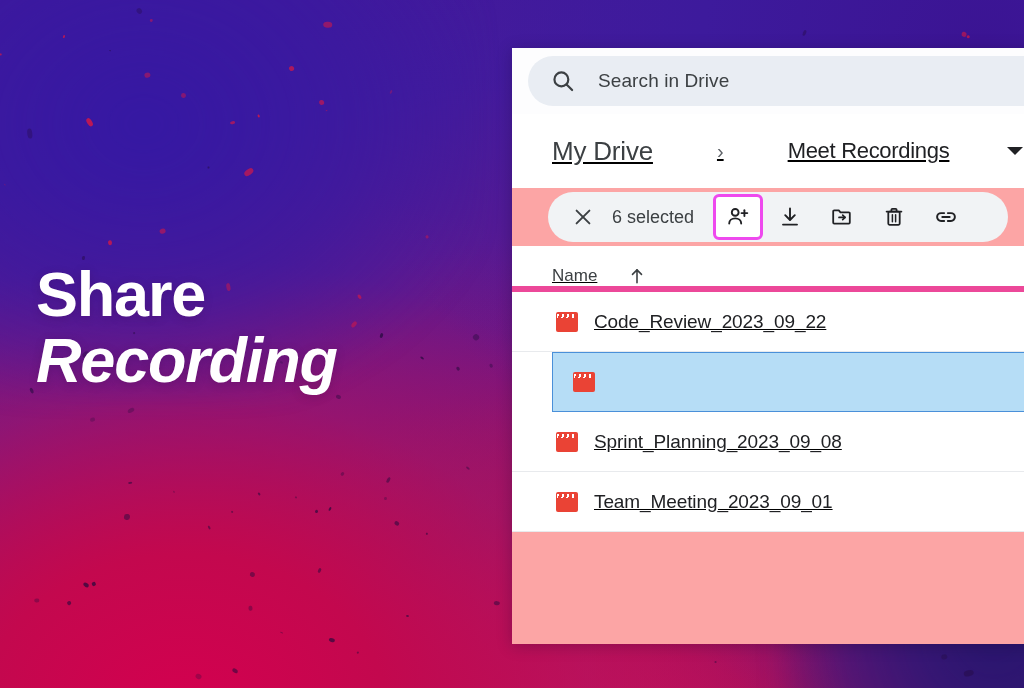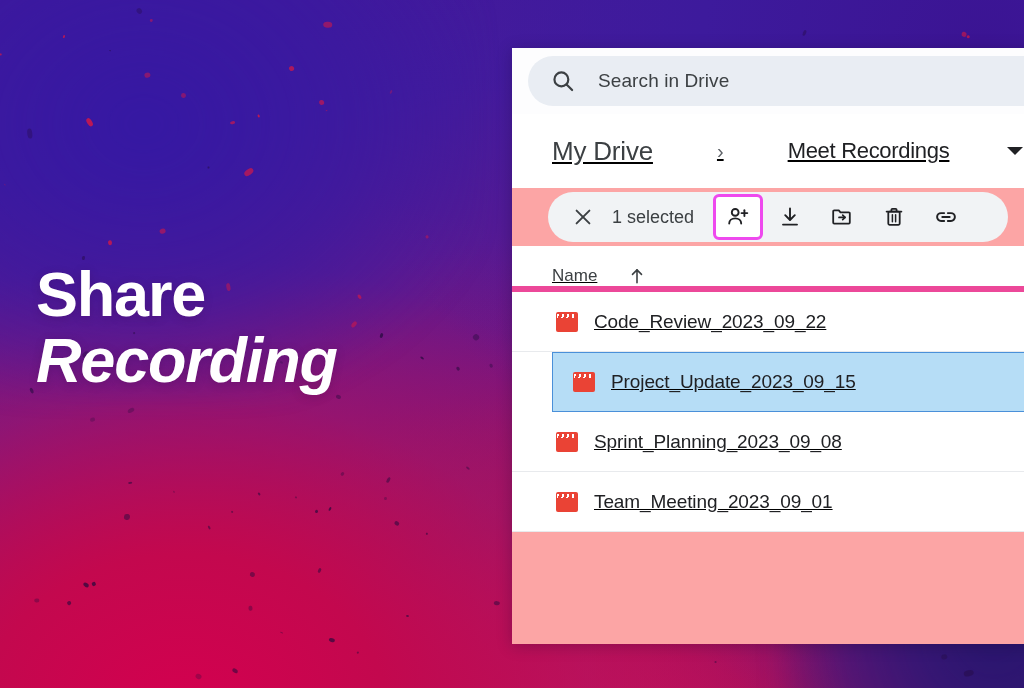--- a/index.html
+++ b/index.html
@@ -357,21 +357,21 @@
     <div class="sel-zone">
       <div class="sel-bar">
 
         <div class="sel-close">
           <svg width="22" height="22" viewBox="0 0 24 24">
             <line x1="5" y1="5" x2="19" y2="19" stroke="#3c4043" stroke-width="2.1" stroke-linecap="round"></line>
             <line x1="19" y1="5" x2="5" y2="19" stroke="#3c4043" stroke-width="2.1" stroke-linecap="round"></line>
           </svg>
         </div>
 
-        <span class="sel-count">1 selected</span>
+        <span class="sel-count">6 selected</span>
 
         <div class="tb-btn highlight">
           <svg width="24" height="24" viewBox="0 0 24 24">
             <circle cx="9.2" cy="7.4" r="3.4" fill="none" stroke="#202124" stroke-width="1.9"></circle>
             <path d="M3.2 18.6c0-3.2 2.7-5.2 6-5.2s6 2 6 5.2" fill="none" stroke="#202124" stroke-width="1.9" stroke-linecap="round"></path>
             <line x1="18.4" y1="5.2" x2="18.4" y2="11" stroke="#202124" stroke-width="1.9" stroke-linecap="round"></line>
             <line x1="15.5" y1="8.1" x2="21.3" y2="8.1" stroke="#202124" stroke-width="1.9" stroke-linecap="round"></line>
           </svg>
         </div>
 
@@ -420,21 +420,20 @@
       </svg>
     </div>
 
     <div class="file-list" id="file-list">
         <div class="file-row">
           <span class="vid-icon"></span>
           <span class="file-name">Code_Review_2023_09_22</span>
         </div>
         <div class="file-row selected">
           <span class="vid-icon"></span>
-          <span class="file-name">Project_Update_2023_09_15</span>
         </div>
         <div class="file-row">
           <span class="vid-icon"></span>
           <span class="file-name">Sprint_Planning_2023_09_08</span>
         </div>
         <div class="file-row">
           <span class="vid-icon"></span>
           <span class="file-name">Team_Meeting_2023_09_01</span>
         </div>
       </div>

